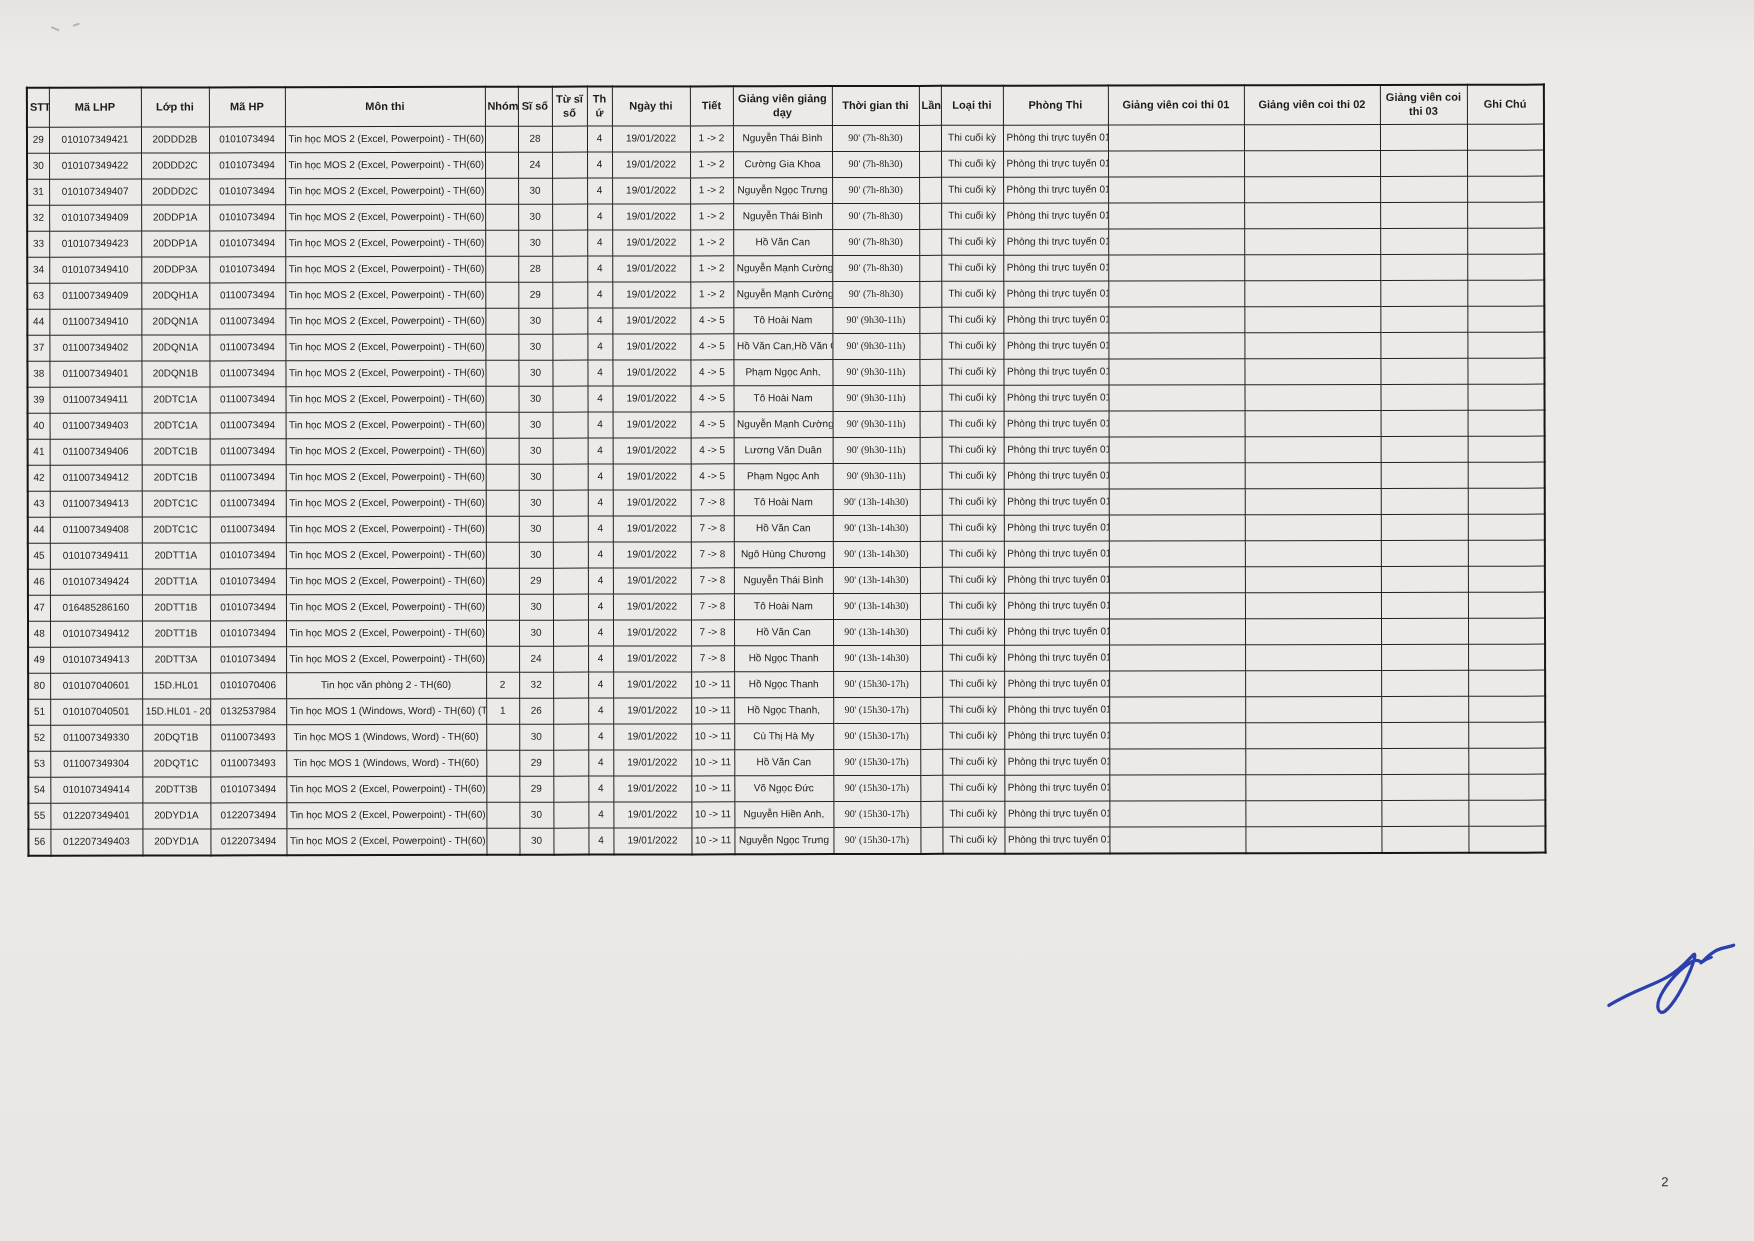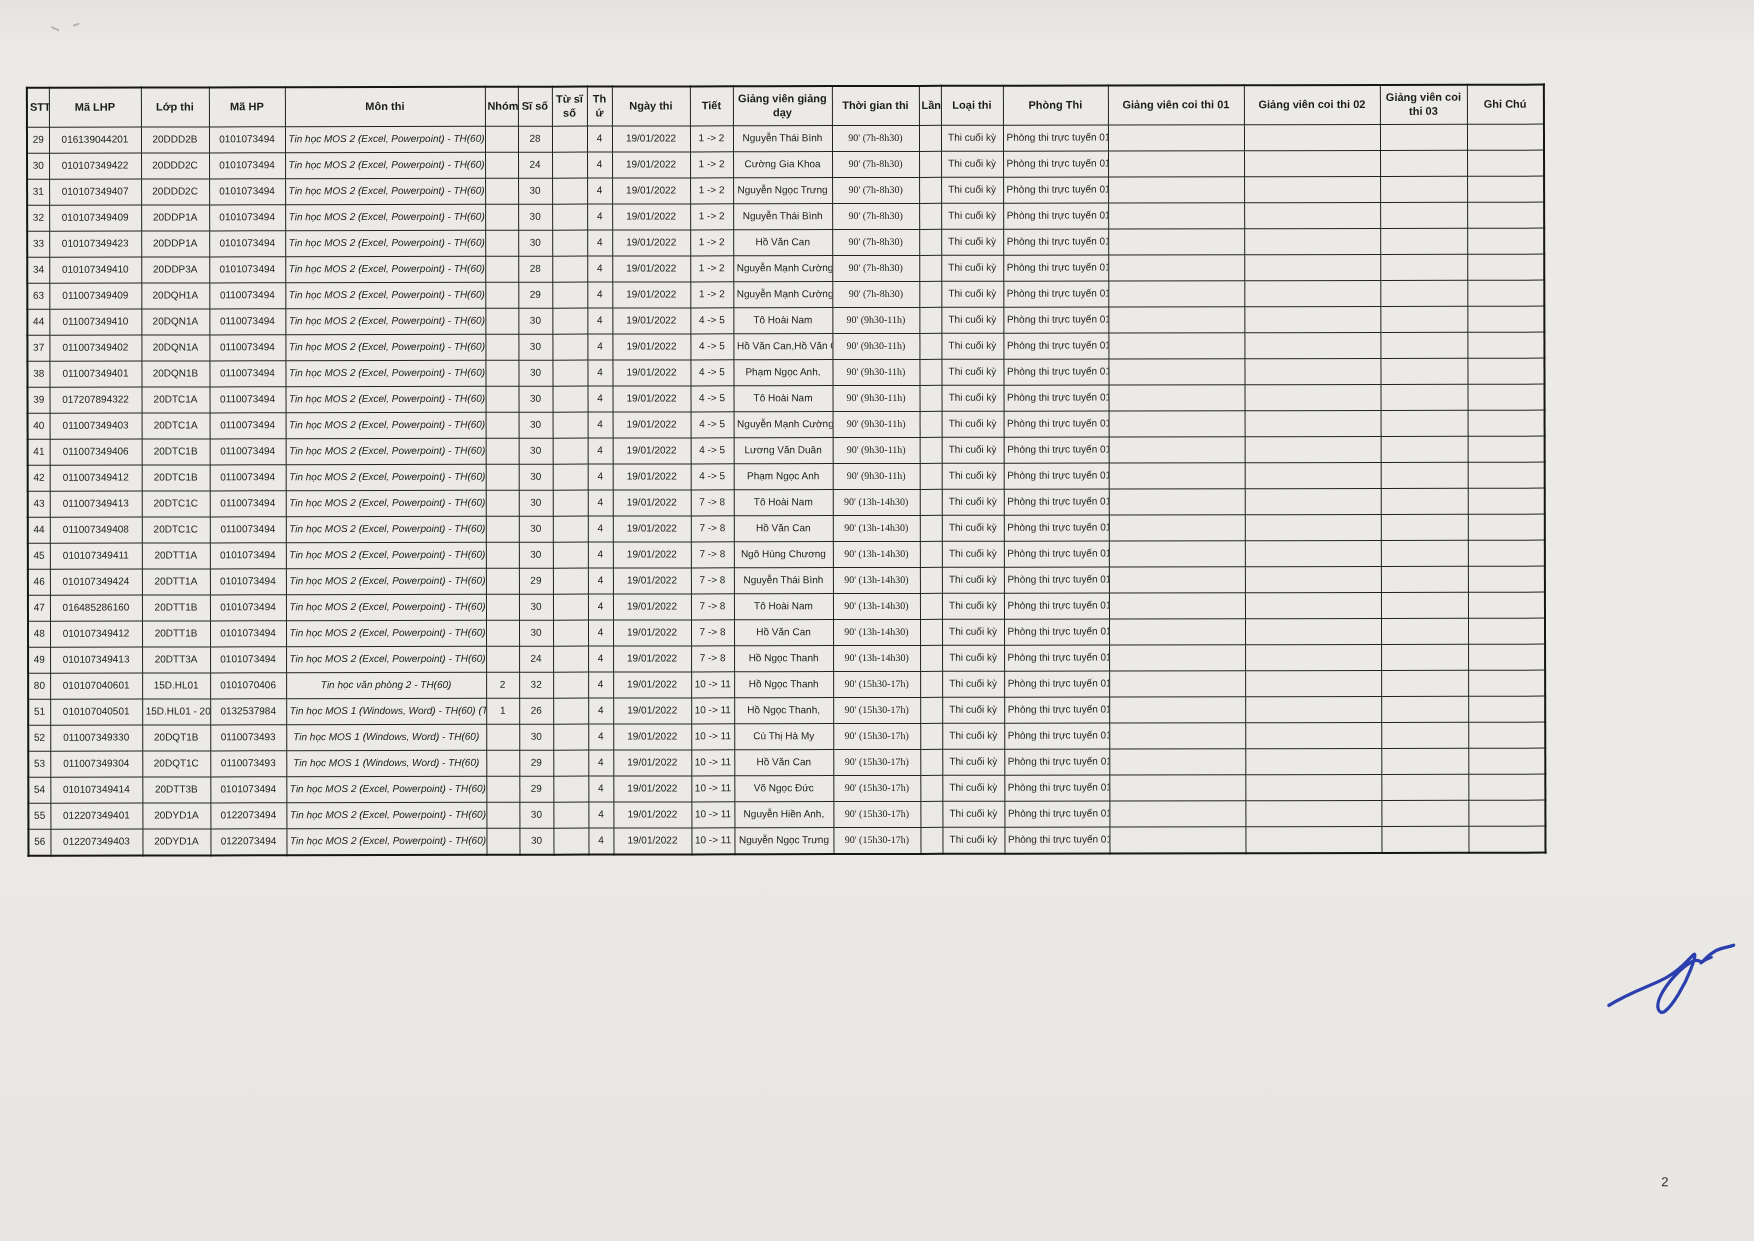--- a/index.html
+++ b/index.html
@@ -36,21 +36,21 @@
   table.schedule{border:2px solid #161616;}
   table.schedule th{
     font-weight:bold;
     font-size:11px;
     height:34px;
     padding:2px 2px;
   }
   table.schedule td{height:21px;white-space:nowrap;}
   td.wrap, td.c11{white-space:normal;}
   td.c2{white-space:normal;text-align:left;padding-left:5px;}
-  td.c4{text-align:left;padding-left:5px;font-style:italic;}
+  td.c4{text-align:left;padding-left:5px;}
   td.c15{font-size:9.5px;text-align:left;padding-left:5px;}
   td.c12{font-size:10px;font-family:Liberation Serif, serif;}
   
   col.w0{width:22px}  col.w1{width:92px}  col.w2{width:68px}  col.w3{width:76px}
   col.w4{width:200px} col.w5{width:33px}  col.w6{width:34px}  col.w7{width:35px}
   col.w8{width:25px}  col.w9{width:78px}  col.w10{width:43px} col.w11{width:99px}
   col.w12{width:87px} col.w13{width:22px} col.w14{width:62px} col.w15{width:105px}
   col.w16{width:136px}col.w17{width:136px}col.w18{width:87px} col.w19{width:77px}
 
   .page-number{
@@ -122,21 +122,21 @@
           <th>Phòng Thi</th>
           <th>Giảng viên coi thi 01</th>
           <th>Giảng viên coi thi 02</th>
           <th>Giảng viên coi thi 03</th>
           <th>Ghi Chú</th>
         </tr>
     </thead>
     <tbody>
         <tr>
           <td class="c0">29</td>
-          <td class="c1">016139044201</td>
+          <td class="c1">010107349421</td>
           <td class="c2">20DDD2B</td>
           <td class="c3">0101073494</td>
           <td class="c4">Tin học MOS 2 (Excel, Powerpoint) - TH(60)</td>
           <td class="c5"></td>
           <td class="c6">28</td>
           <td class="c7"></td>
           <td class="c8">4</td>
           <td class="c9">19/01/2022</td>
           <td class="c10">1 -&gt; 2</td>
           <td class="c11">Nguyễn Thái Bình</td>
@@ -342,21 +342,21 @@
           <td class="c13"></td>
           <td class="c14">Thi cuối kỳ</td>
           <td class="c15">Phòng thi trực tuyến 01</td>
           <td class="c16"></td>
           <td class="c17"></td>
           <td class="c18"></td>
           <td class="c19"></td>
         </tr>
         <tr>
           <td class="c0">39</td>
-          <td class="c1">017207894322</td>
+          <td class="c1">011007349411</td>
           <td class="c2">20DTC1A</td>
           <td class="c3">0110073494</td>
           <td class="c4">Tin học MOS 2 (Excel, Powerpoint) - TH(60)</td>
           <td class="c5"></td>
           <td class="c6">30</td>
           <td class="c7"></td>
           <td class="c8">4</td>
           <td class="c9">19/01/2022</td>
           <td class="c10">4 -&gt; 5</td>
           <td class="c11">Tô Hoài Nam</td>

